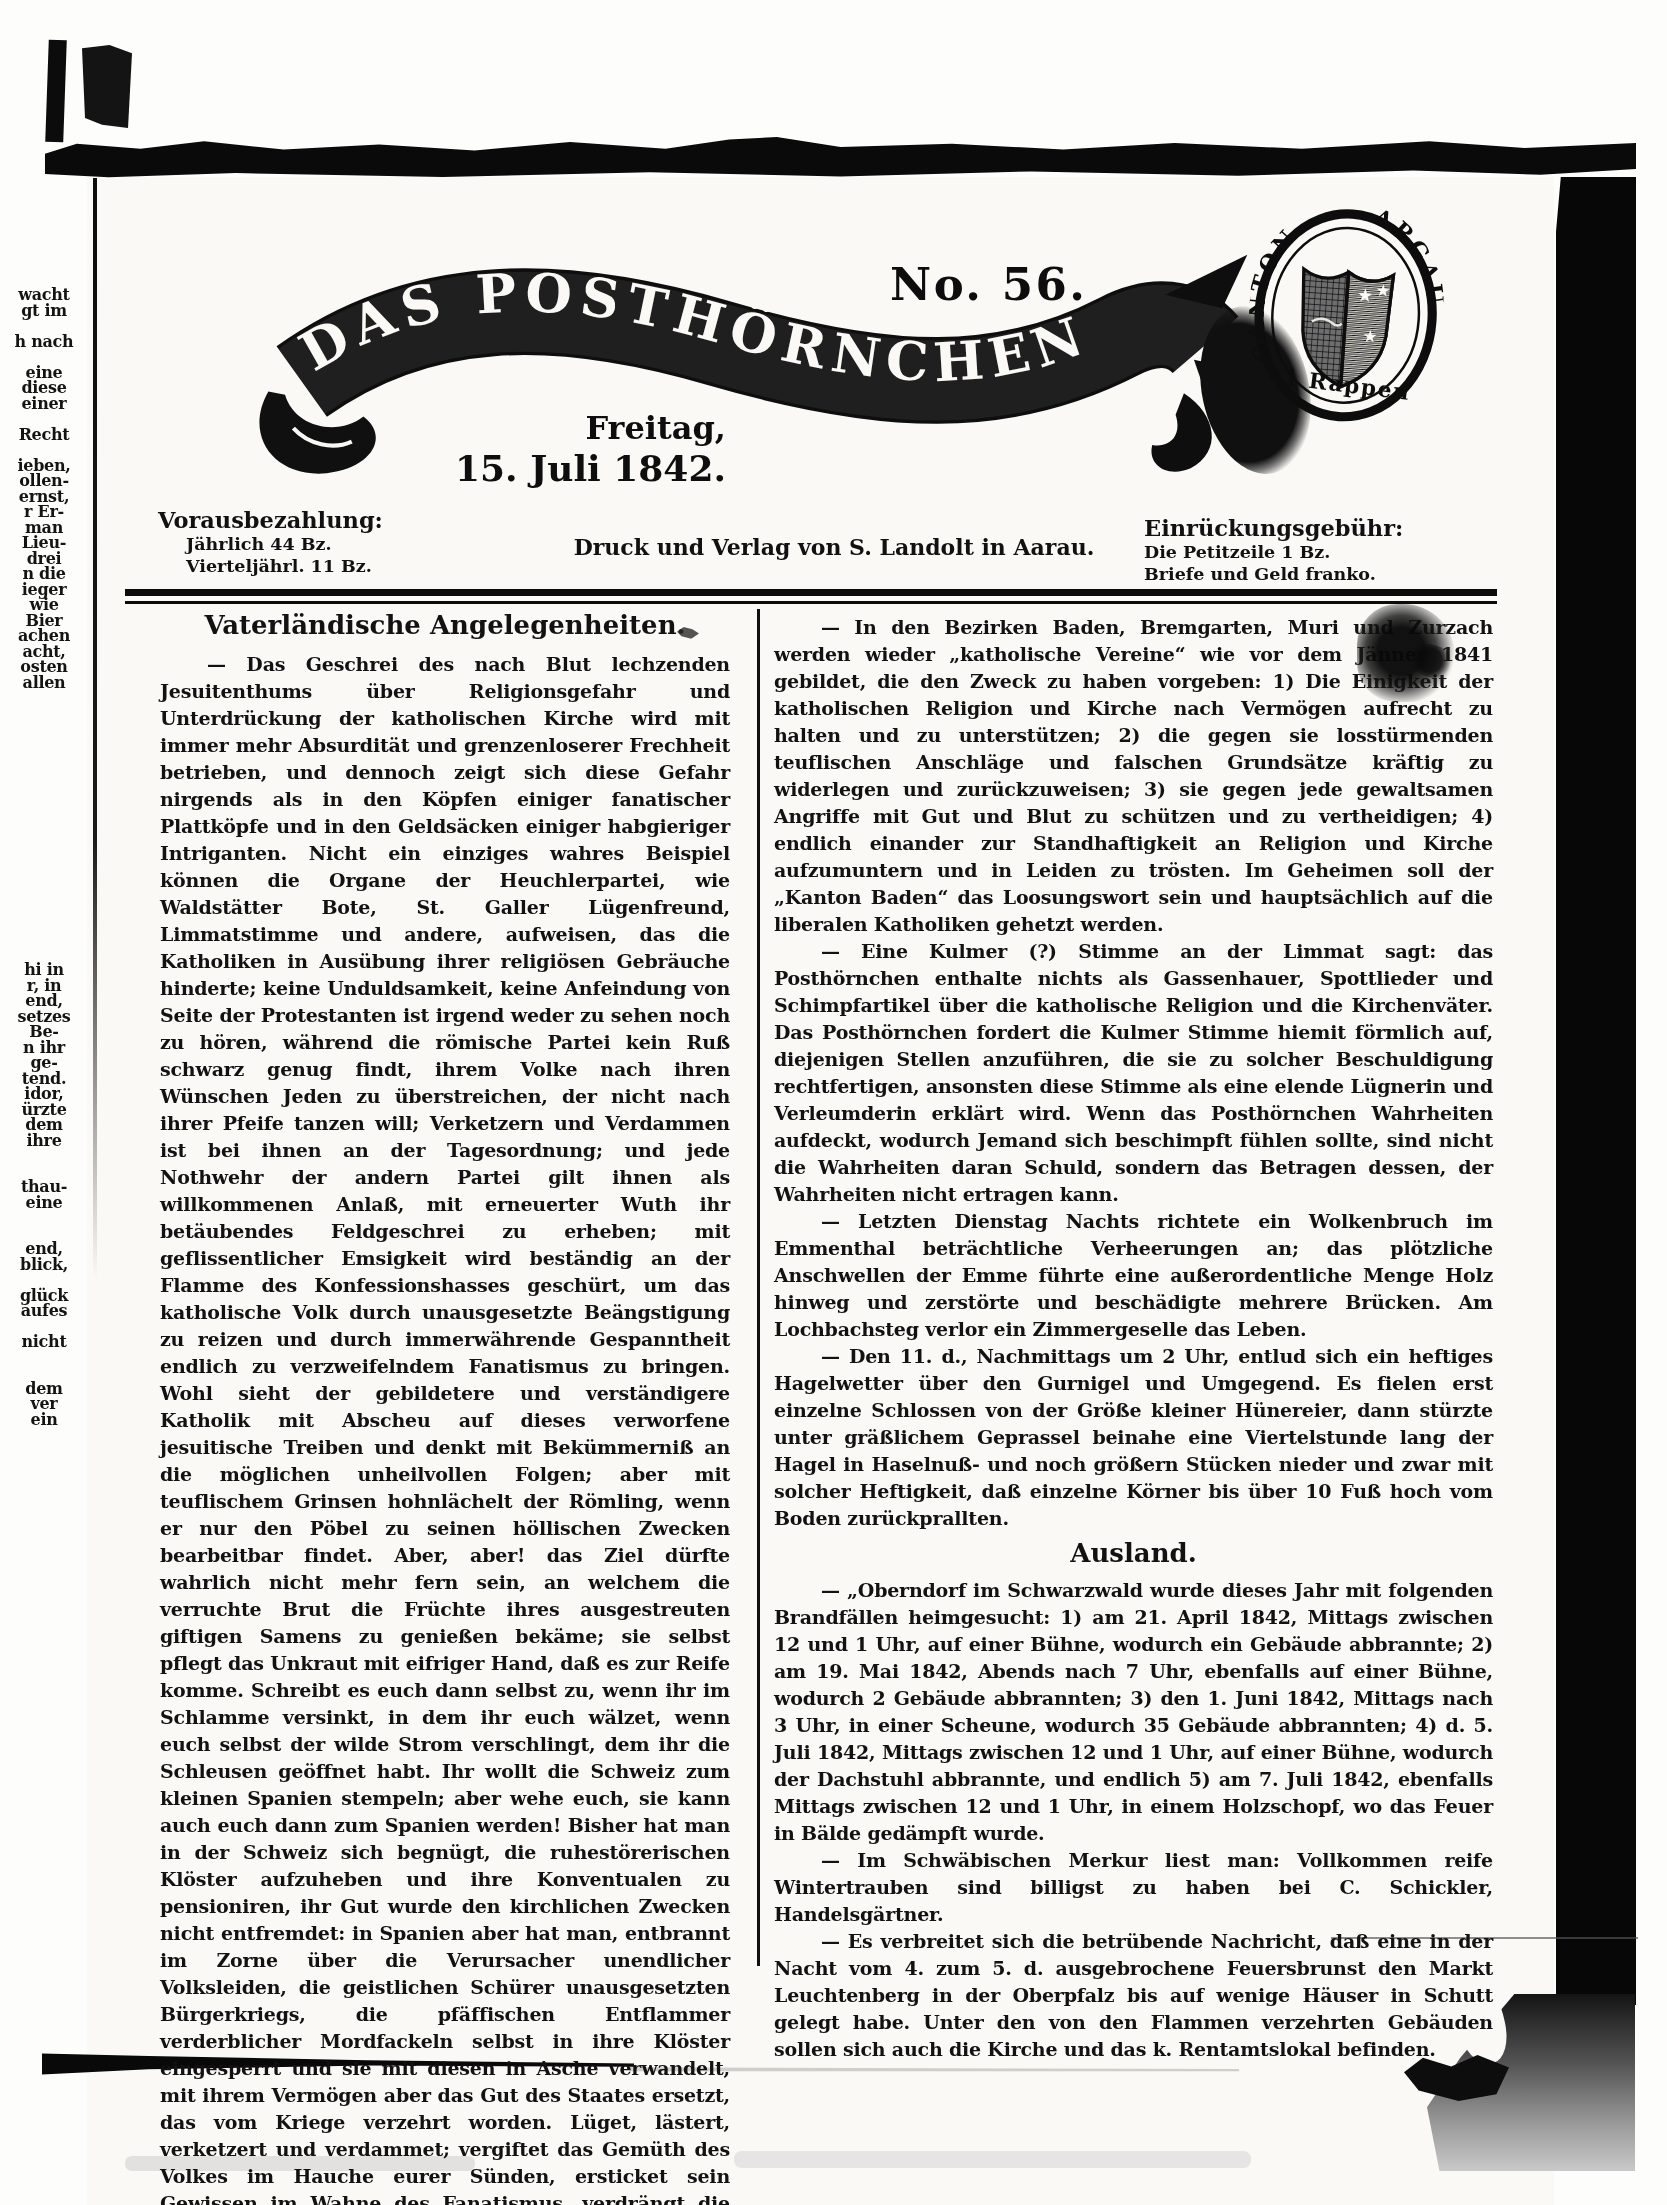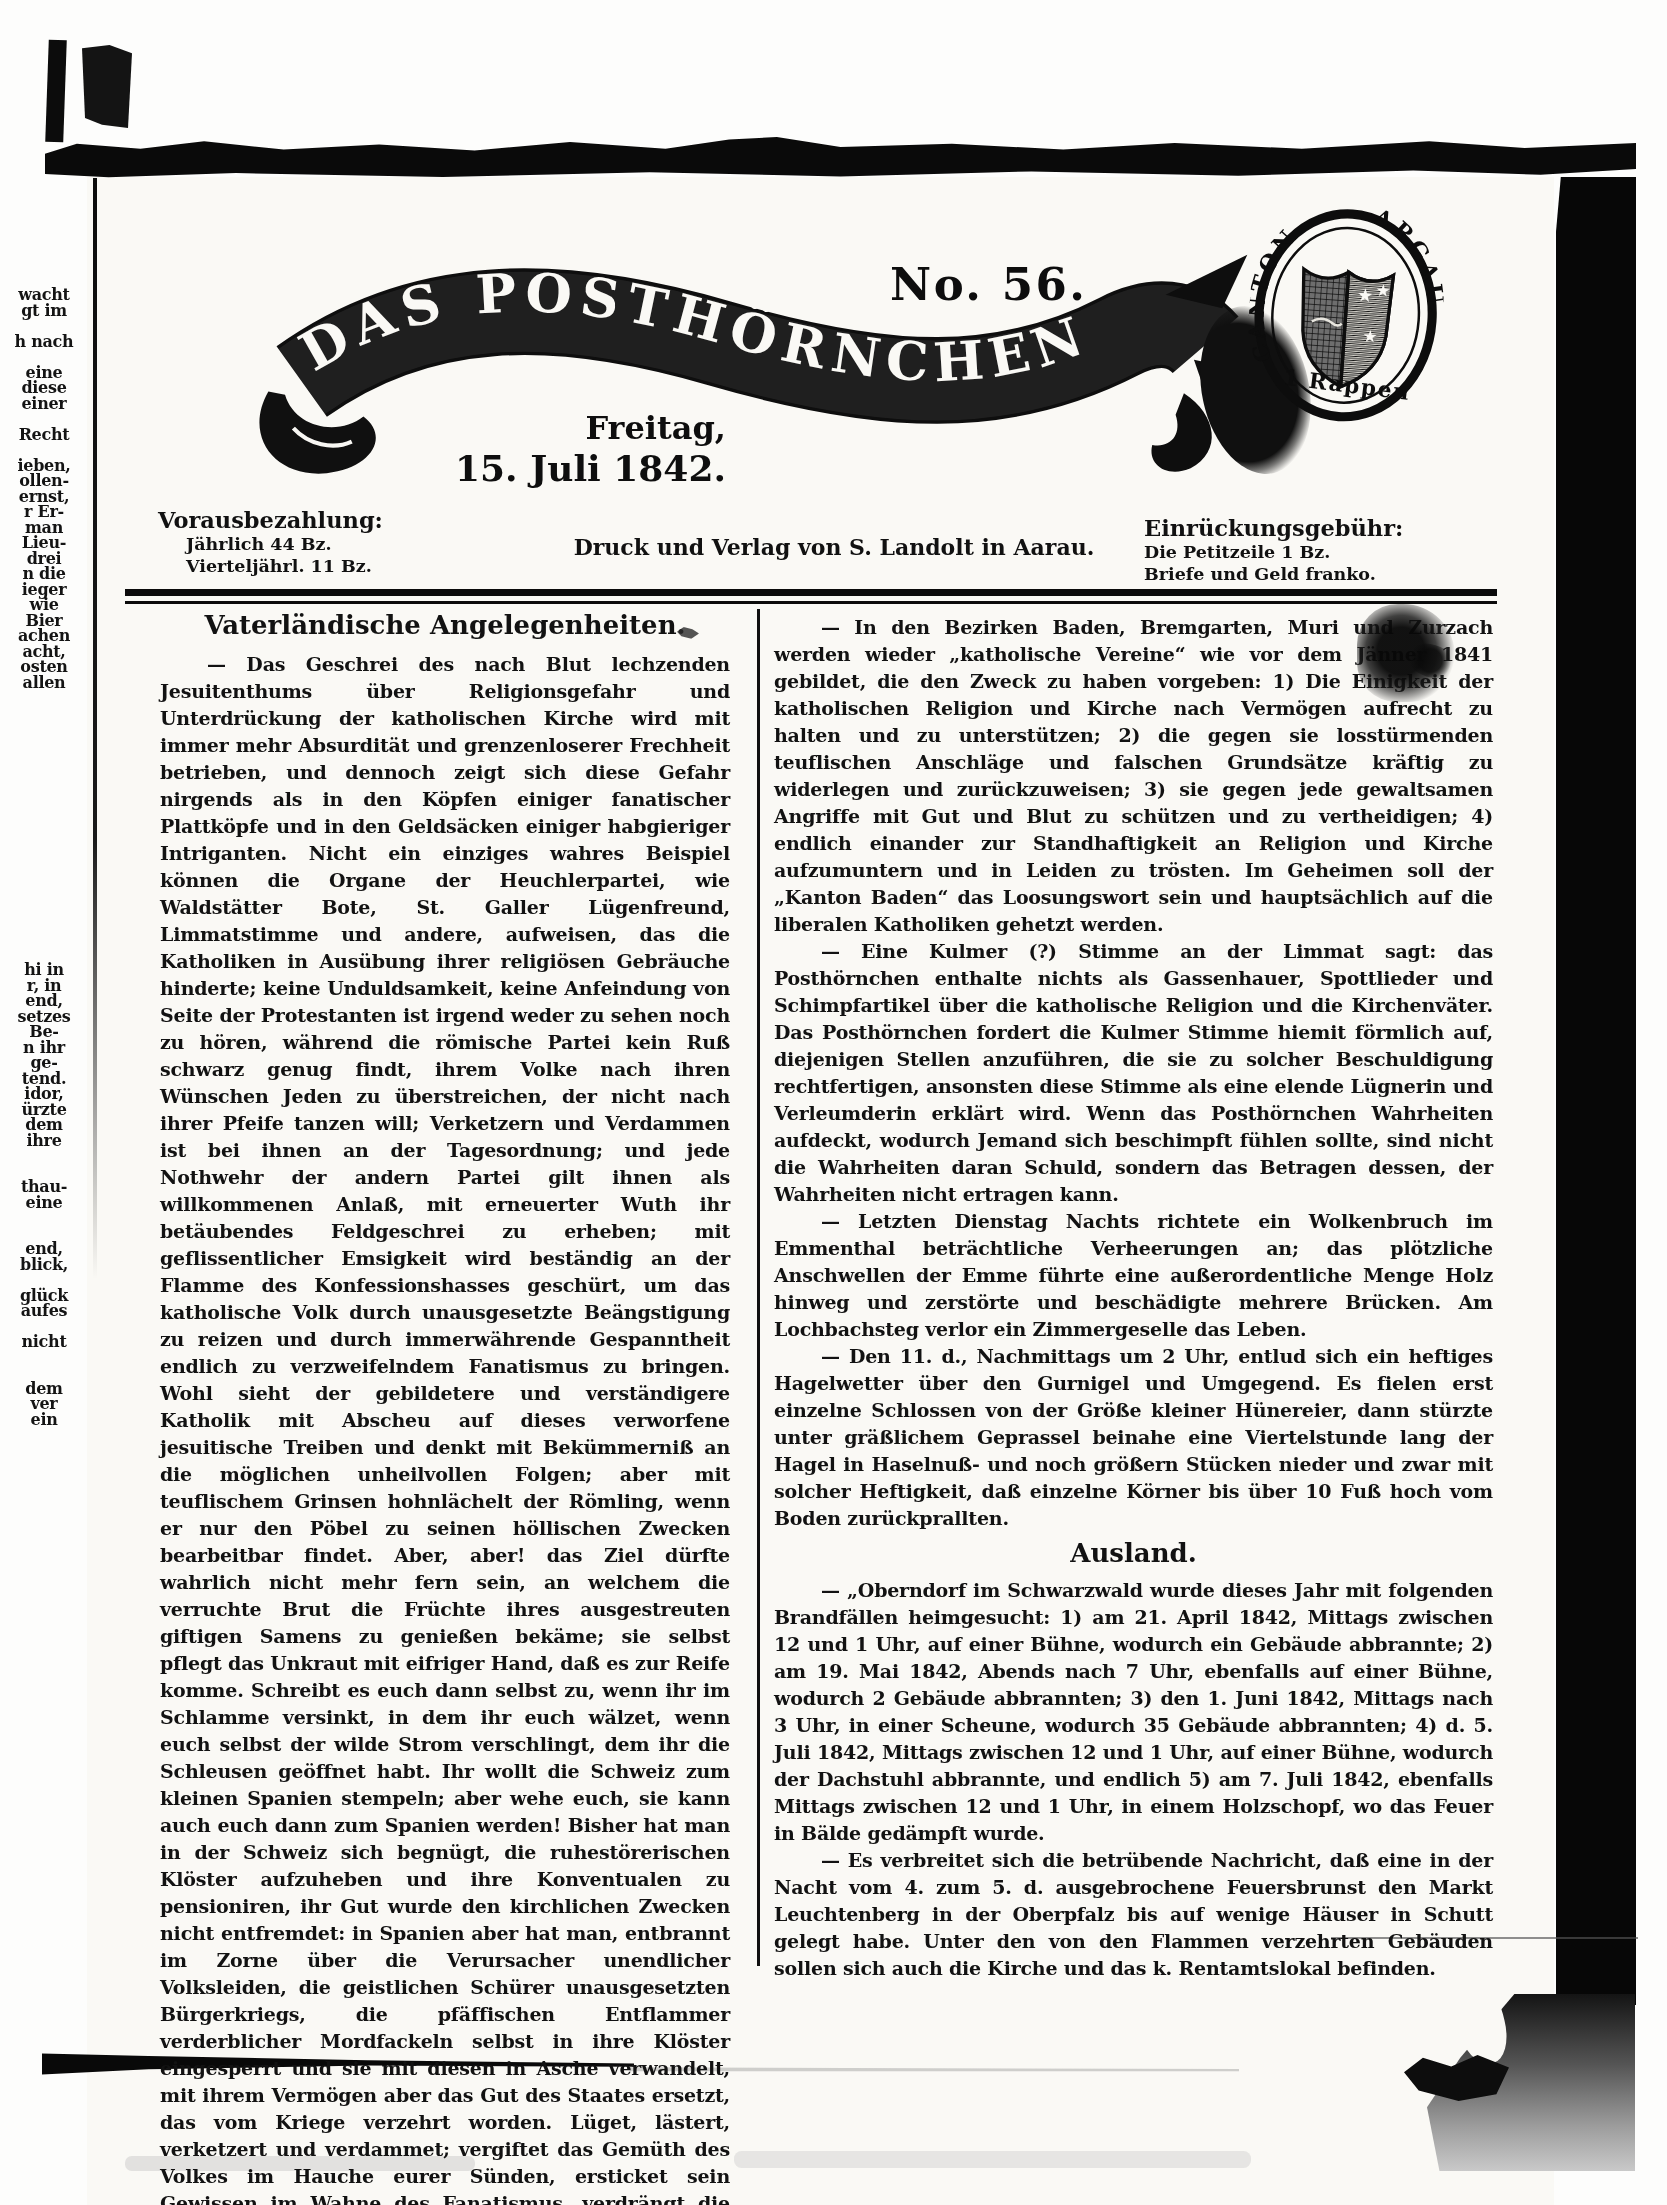--- a/index.html
+++ b/index.html
@@ -243,19 +243,20 @@
 
 </div>
 
 <div class="abs col col-right">
   <p>— In den Bezirken Baden, Bremgarten, Muri und Zurzach werden wieder „katholische Vereine“ wie vor dem Jänner 1841 gebildet, die den Zweck zu haben vorgeben: 1) Die Einigkeit der katholischen Religion und Kirche nach Vermögen aufrecht zu halten und zu unterstützen; 2) die gegen sie losstürmenden teuflischen Anschläge und falschen Grundsätze kräftig zu widerlegen und zurückzuweisen; 3) sie gegen jede gewaltsamen Angriffe mit Gut und Blut zu schützen und zu vertheidigen; 4) endlich einander zur Standhaftigkeit an Religion und Kirche aufzumuntern und in Leiden zu trösten.  Im Geheimen soll der „Kanton Baden“ das Loosungswort sein und hauptsächlich auf die liberalen Katholiken gehetzt werden.</p>
   <p>— Eine Kulmer (?) Stimme an der Limmat sagt: das Posthörnchen enthalte nichts als Gassenhauer, Spottlieder und Schimpfartikel über die katholische Religion und die Kirchenväter. Das Posthörnchen fordert die Kulmer Stimme hiemit förmlich auf, diejenigen Stellen anzuführen, die sie zu solcher Beschuldigung rechtfertigen, ansonsten diese Stimme als eine elende Lügnerin und Verleumderin erklärt wird.  Wenn das Posthörnchen Wahrheiten aufdeckt, wodurch Jemand sich beschimpft fühlen sollte, sind nicht die Wahrheiten daran Schuld, sondern das Betragen dessen, der Wahrheiten nicht ertragen kann.</p>
   <p>— Letzten Dienstag Nachts richtete ein Wolkenbruch im Emmenthal beträchtliche Verheerungen an; das plötzliche Anschwellen der Emme führte eine außerordentliche Menge Holz hinweg und zerstörte und beschädigte mehrere Brücken. Am Lochbachsteg verlor ein Zimmergeselle das Leben.</p>
   <p>— Den 11. d., Nachmittags um 2 Uhr, entlud sich ein heftiges Hagelwetter über den Gurnigel und Umgegend.  Es fielen erst einzelne Schlossen von der Größe kleiner Hünereier, dann stürzte unter gräßlichem Geprassel beinahe eine Viertelstunde lang der Hagel in Haselnuß- und noch größern Stücken nieder und zwar mit solcher Heftigkeit, daß einzelne Körner bis über 10 Fuß hoch vom Boden zurückprallten.</p>
   <h2>Ausland.</h2>
   <p>— „Oberndorf im Schwarzwald wurde dieses Jahr mit folgenden Brandfällen heimgesucht: 1) am 21. April 1842, Mittags zwischen 12 und 1 Uhr, auf einer Bühne, wodurch ein Gebäude abbrannte; 2) am 19. Mai 1842, Abends nach 7 Uhr, ebenfalls auf einer Bühne, wodurch 2 Gebäude abbrannten; 3) den 1. Juni 1842, Mittags nach 3 Uhr, in einer Scheune, wodurch 35 Gebäude abbrannten; 4) d. 5. Juli 1842, Mittags zwischen 12 und 1 Uhr, auf einer Bühne, wodurch der Dachstuhl abbrannte, und endlich 5) am 7. Juli 1842, ebenfalls Mittags zwischen 12 und 1 Uhr, in einem Holzschopf, wo das Feuer in Bälde gedämpft wurde.</p>
+  <p>— Im Schwäbischen Merkur liest man: Vollkommen reife Wintertrauben sind billigst zu haben bei C. Schickler, Handelsgärtner.</p>
   <p>— Es verbreitet sich die betrübende Nachricht, daß eine in der Nacht vom 4. zum 5. d. ausgebrochene Feuersbrunst den Markt Leuchtenberg in der Oberpfalz bis auf wenige Häuser in Schutt gelegt habe. Unter den von den Flammen verzehrten Gebäuden sollen sich auch die Kirche und das k. Rentamtslokal befinden.</p>
 </div>
 
 <div class="abs ink-blot"></div>
 <div class="abs ink-blot2"></div>
 <div class="abs heading-speck"></div>
 
 
 </body></html>

